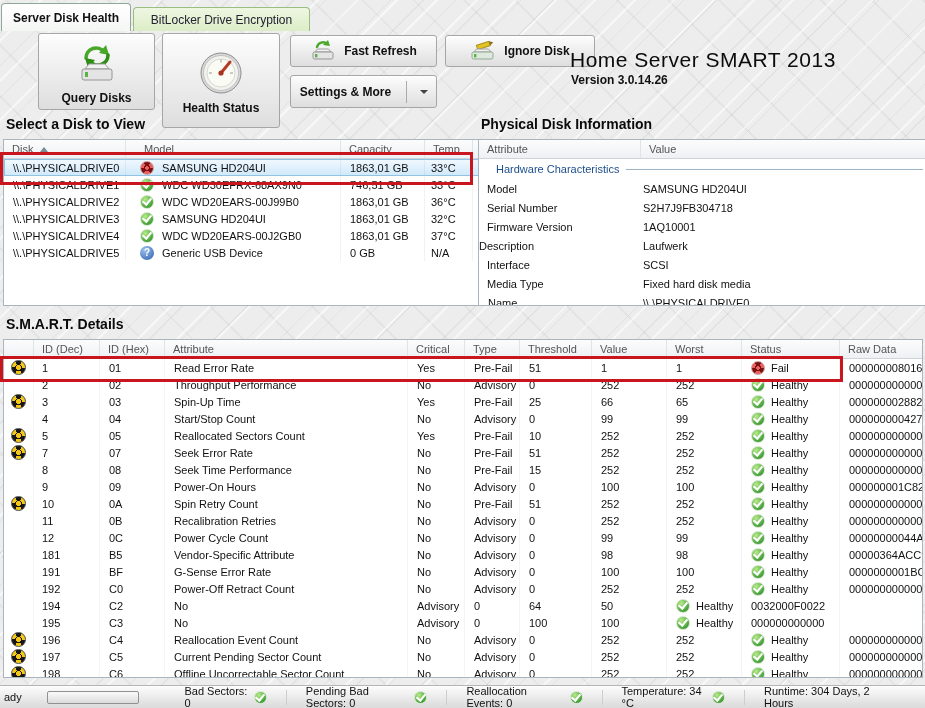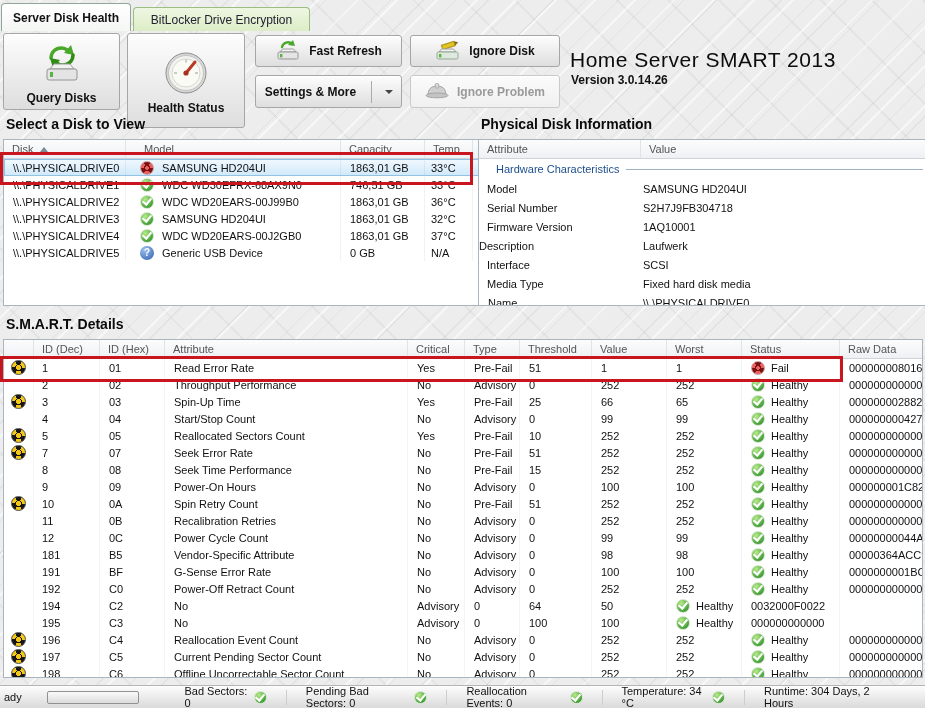--- a/index.html
+++ b/index.html
@@ -15,21 +15,21 @@
   .tab { position:absolute; display:flex; align-items:center; justify-content:center; font-size:12px;
     border-radius:4px 4px 0 0; cursor:default; }
   .tab.active { left:1px; top:3px; width:130px; height:28px; background:linear-gradient(#ffffff,#f4f6f4);
     border:1px solid #8fa89a; border-bottom:none; font-weight:bold; z-index:3;text-align:right; }
   .tab.inactive { left:133px; top:7px; width:177px; height:24px; background:linear-gradient(#eef6e2,#dcedc6);
     border:1px solid #9cbd82; border-bottom:none; color:#223; }
 
   
   .btn { position:absolute; border:1px solid #a6a6a6; border-radius:3px;
     background:linear-gradient(#fdfdfd,#ececec 55%,#dedede); box-shadow:inset 0 1px 0 #fff;
-    font-weight:bold; font-size:12px; display:flex; align-items:center; justify-content:center; gap:8px; cursor:default; }
+    font-weight:bold; font-size:12px; display:flex; align-items:center; justify-content:center; gap:8px; cursor:default;margin-left:35px; }
   .btn.big { flex-direction:column; gap:3px; padding-top:5px; }
   .btn.disabled { color:#9a9a9a; border-color:#c9c9c9; background:linear-gradient(#fbfbfb,#f0f0f0); }
   .btn svg { flex:none; }
 
   #btn-query   { left:3px;  top:33px; width:117px; height:77px; }
   #btn-health  { left:127px;top:33px; width:118px; height:95px; }
   #btn-refresh { left:255px;top:35px; width:147px; height:32px; }
   #btn-settings{ left:255px;top:75px; width:147px; height:33px; justify-content:space-between; padding:0 4px; }
   #btn-ignoredisk { left:410px;top:35px; width:150px; height:32px; }
   #btn-ignoreproblem { left:410px;top:75px; width:150px; height:33px; }
@@ -173,30 +173,20 @@
           <polygon points="20,3 24,5.2 20,7.5" fill="#8a6d10"></polygon>
         </g>
         <path d="M4 12 l2.5-3 h12 l2.5 3 Z" fill="#f2f2f2" stroke="#9e9e9e"></path>
         <rect x="2" y="12" width="21" height="7" rx="1.5" fill="#dfe8df" stroke="#8faa8f"></rect>
         <rect x="4" y="14" width="2.4" height="3.4" fill="#58b544"></rect>
       </svg>
     </span>
     <span>Ignore Disk</span>
   </div>
 
-  <div class="btn disabled" id="btn-ignoreproblem">
-    <span>
-      <svg width="24" height="17" viewBox="0 0 24 17">
-        <path d="M3 13 Q3 4 12 4 Q21 4 21 13 Z" fill="#cfcfcf" stroke="#a8a8a8"></path>
-        <rect x="10.3" y="1.5" width="3.4" height="4.5" rx="1.2" fill="#dadada" stroke="#a8a8a8"></rect>
-        <ellipse cx="12" cy="13.4" rx="11" ry="2.4" fill="#c4c4c4" stroke="#a4a4a4"></ellipse>
-      </svg>
-    </span>
-    <span>Ignore Problem</span>
-  </div>
 
   <div id="title">Home Server SMART 2013</div>
   <div id="version">Version 3.0.14.26</div>
 
   <div class="heading" style="left:6px; top:116px;">Select a Disk to View</div>
   <div class="panel" id="disk-panel">
     <div class="thead d-head">
       <div>
         <span>Disk</span>
         <span class="sort-asc"></span>

